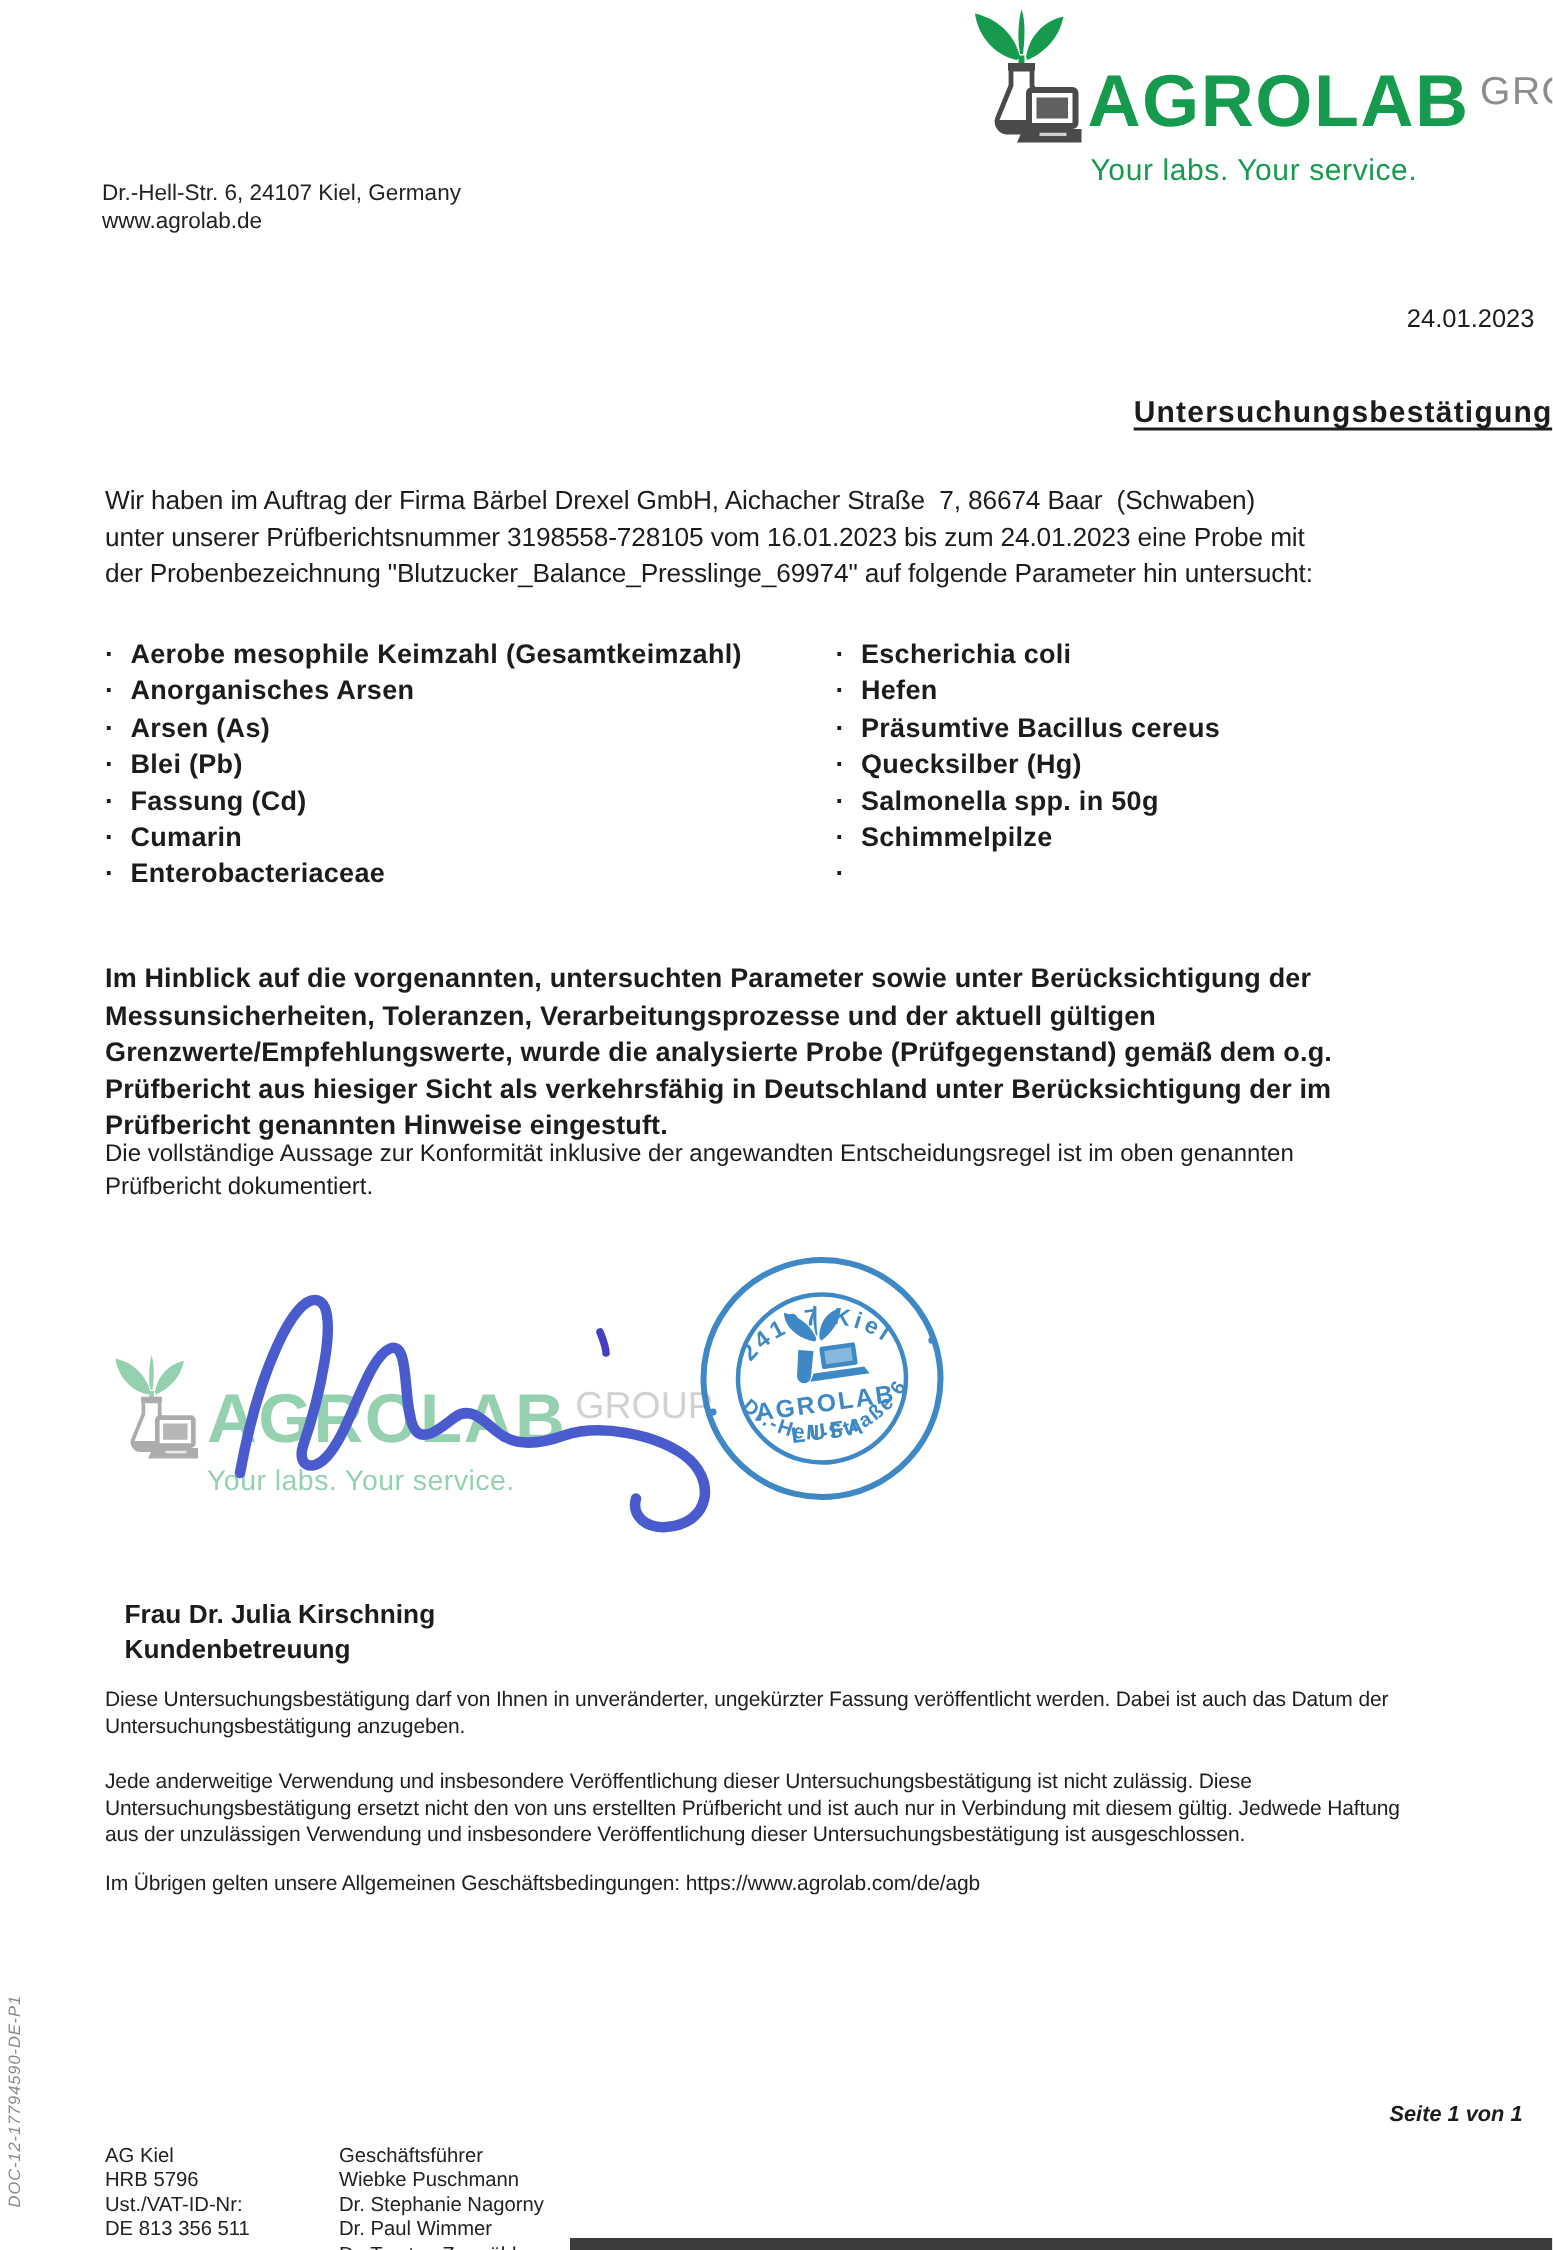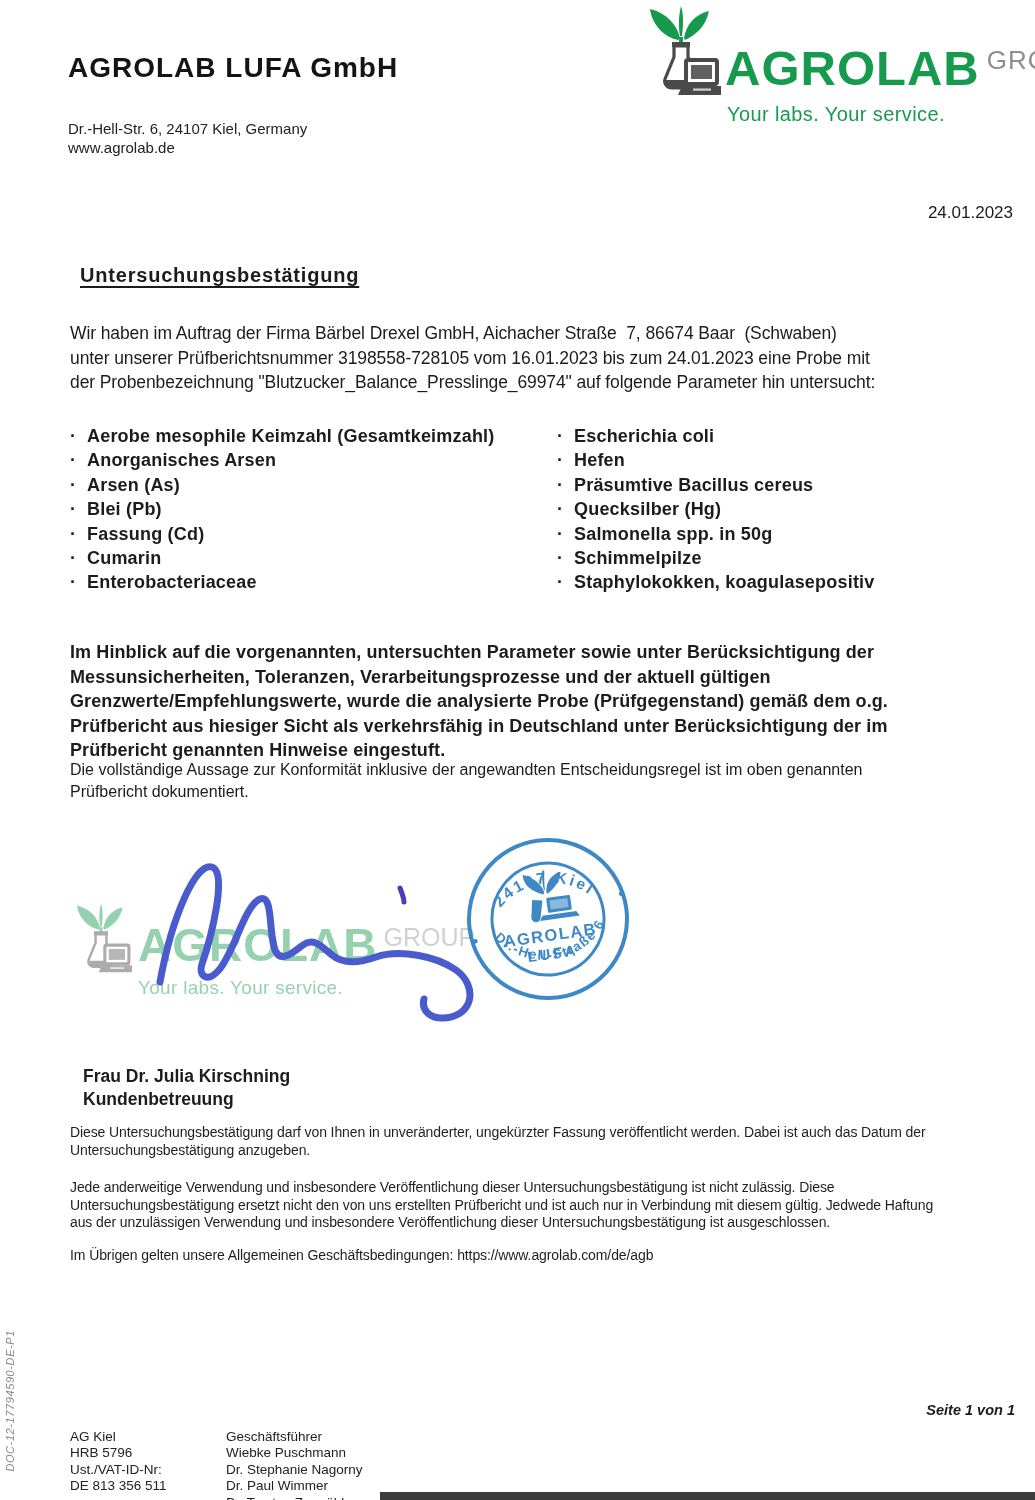--- a/index.html
+++ b/index.html
@@ -18,22 +18,22 @@
 
   
   .logo{position:absolute;left:641px;top:4px;display:flex;align-items:flex-end;}
   .logo-icon{width:80px;height:122px;flex:none;}
   .logo-text{margin-left:4px;}
   .brand-row{display:flex;align-items:flex-start;line-height:1;}
   .brand{font-size:49px;font-weight:bold;color:#169b4e;letter-spacing:1px;}
   .suffix{font-size:26px;color:#8d8d8d;margin-left:7px;margin-top:3px;letter-spacing:1px;}
   .tagline{font-size:20px;color:#169b4e;margin-top:10px;margin-left:2px;letter-spacing:.4px;}
 
-  .date{position:absolute;top:203px;right:22px;font-size:17px;}
-  .title{position:absolute;left:80px;width:955px;top:264px;text-align:left;font-size:20px;
+  .date{position:absolute;top:203px;right:12px;font-size:17px;}
+  .title{position:absolute;left:80px;width:955px;top:264px;text-align:right;font-size:20px;
          font-weight:bold;letter-spacing:.8px;text-decoration:underline;
          text-underline-offset:4px;}
 
   .para{white-space:pre;}
   .intro{position:absolute;left:70px;top:321px;font-size:17.5px;line-height:24.5px;
          letter-spacing:-.1px;}
 
   .bullets{position:absolute;left:70px;top:424px;width:965px;display:flex;}
   .bullet-col{width:487px;}
   .bullet-col.right{flex:1;}
@@ -92,21 +92,20 @@
       <path d="M41,82 h40 l4,9 H37 z" fill="#4a4a4a"></path>
       <rect x="52" y="84.5" width="18" height="2.2" fill="#ffffff" opacity=".75"></rect>
     </g>
   </defs>
 </svg>
 
 <div class="page">
 
   <div class="doc-id">DOC-12-17794590-DE-P1</div>
 
-  <div class="company">AGROLAB LUFA GmbH</div>
   <div class="address">
     <div>Dr.-Hell-Str. 6, 24107 Kiel, Germany</div>
     <div>www.agrolab.de</div>
   </div>
 
   <div class="logo">
     <svg class="logo-icon" viewBox="0 0 80 122">
       <use href="#agrolab-icon"></use>
     </svg>
     <div class="logo-text">
@@ -177,21 +176,20 @@
       <div class="bullet-item">
           <span class="dot">·</span>
           <span>Salmonella spp. in 50g</span>
         </div>
       <div class="bullet-item">
           <span class="dot">·</span>
           <span>Schimmelpilze</span>
         </div>
       <div class="bullet-item">
           <span class="dot">·</span>
-          <span>Staphylokokken, koagulasepositiv</span>
         </div>
     </div>
   </div>
 
   <div class="para assessment">Im Hinblick auf die vorgenannten, untersuchten Parameter sowie unter Berücksichtigung der
 Messunsicherheiten, Toleranzen, Verarbeitungsprozesse und der aktuell gültigen
 Grenzwerte/Empfehlungswerte, wurde die analysierte Probe (Prüfgegenstand) gemäß dem o.g.
 Prüfbericht aus hiesiger Sicht als verkehrsfähig in Deutschland unter Berücksichtigung der im
 Prüfbericht genannten Hinweise eingestuft.</div>
   <div class="para conformity">Die vollständige Aussage zur Konformität inklusive der angewandten Entscheidungsregel ist im oben genannten

